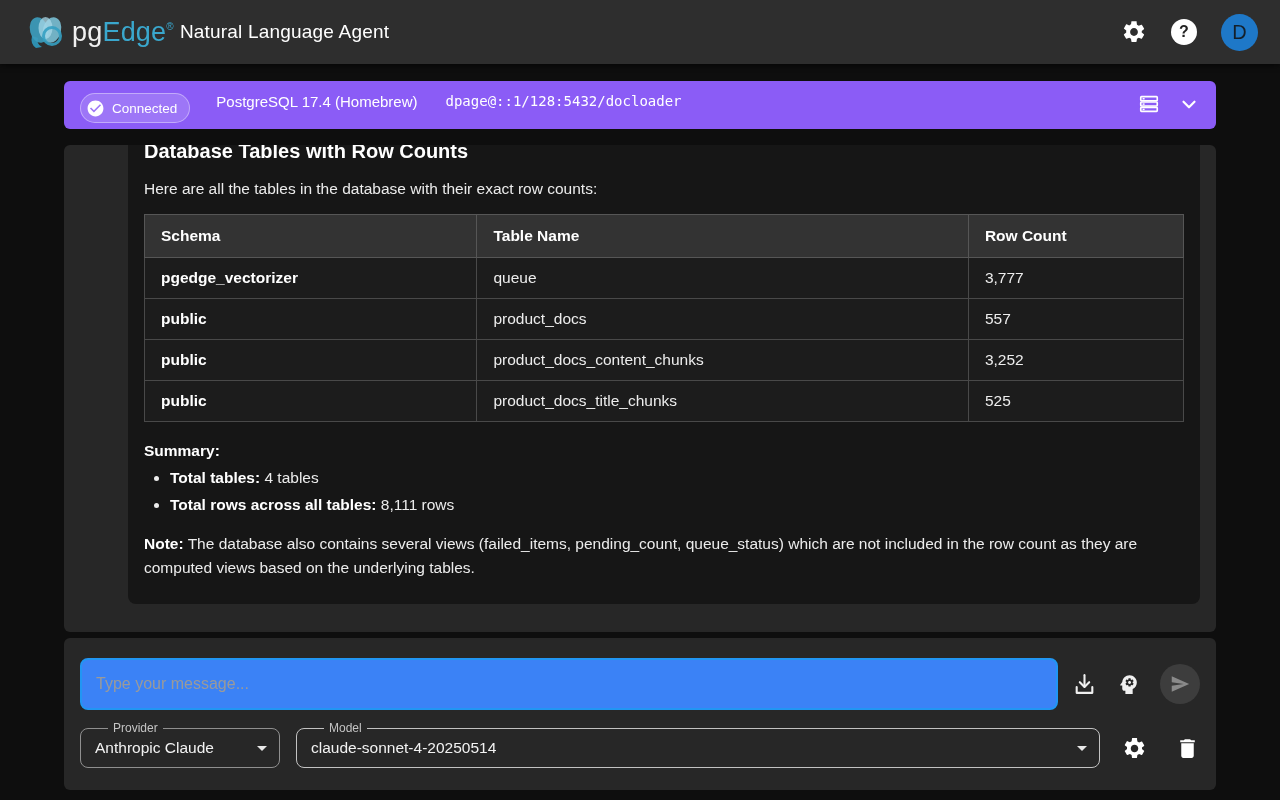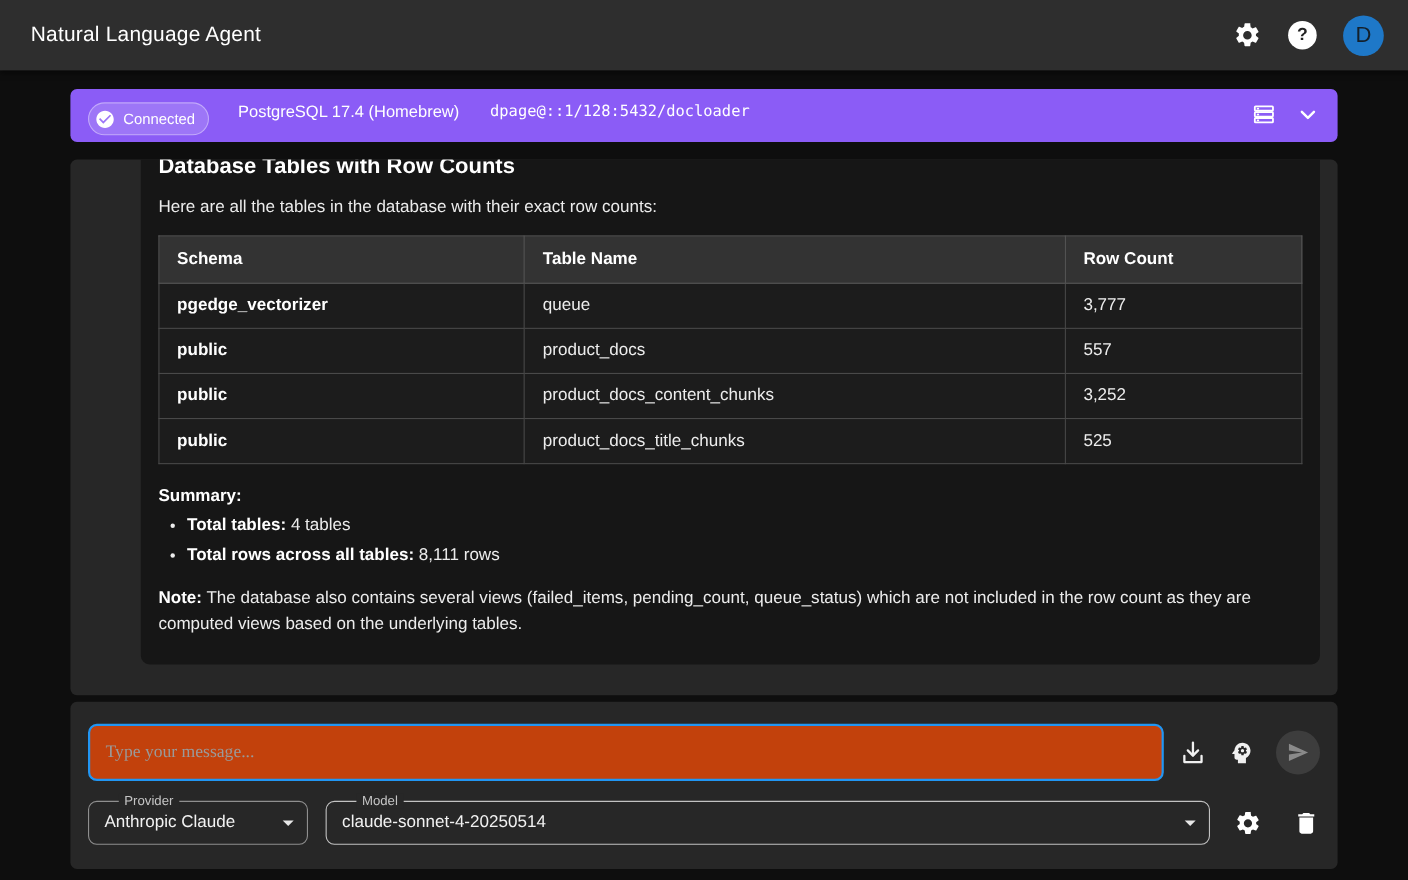--- a/index.html
+++ b/index.html
@@ -75,23 +75,23 @@
   ul.summary-list li { margin:9px 0; font-size:15.5px; color:#ececec; }
   .b { font-weight:700; color:#fff; }
   .msg-note { margin:0; font-size:15.5px; line-height:24px; color:#ececec; }
 
   
   .composer {
     margin:6px 64px 0; background:#272727; border-radius:6px; padding:20px 16px 22px;
   }
   .composer-row1 { display:flex; align-items:center; }
   .msg-input {
-    flex:1; height:52px; background:#c2410c; border:2px solid #2196f3; border-radius:8px;
+    flex:1; height:52px; background:#3b82f6; border:2px solid #2196f3; border-radius:8px;
     color:#e8e8e8; font-size:16px; padding:0 14px; outline:none;
-    font-family:Liberation Serif, serif;
+    font-family:Liberation Sans, sans-serif;
   }
   .msg-input::placeholder { color:#9a9a9a; }
   .composer-row1 .icon-btn { margin-left:0; }
   .r1-icons { display:flex; align-items:center; gap:19px; margin-left:14px; }
   .send-btn {
     width:40px; height:40px; border-radius:50%; background:#3d3d3d; border:none;
     display:flex; align-items:center; justify-content:center; cursor:default;
   }
 
   .composer-row2 { display:flex; align-items:center; margin-top:18px; }
@@ -109,20 +109,34 @@
     border-top:5px solid #e8e8e8; margin-left:auto;
   }
   .provider-field { width:200px; }
   .model-field { width:804px; margin-left:16px; border-color:#c2c2c2; }
   .r2-icons { display:flex; align-items:center; gap:28px; margin-left:22px; }
 </style>
 </head>
 <body>
 
 <header class="app-header">
+  <div class="logo">
+    <svg class="logo-mark" viewBox="0 0 48 48">
+      <path d="M14 40 Q8 36 10 28 L16 30 Q14 36 20 39 Z" fill="#2e8fb0"></path>
+      <ellipse cx="17" cy="22" rx="9" ry="13" fill="#3d9dbd" opacity="0.92" transform="rotate(-14 17 22)"></ellipse>
+      <ellipse cx="30" cy="22" rx="9" ry="13" fill="#7ec8de" opacity="0.85" transform="rotate(14 30 22)"></ellipse>
+      <ellipse cx="23.5" cy="20" rx="7" ry="11" fill="#a8d8e8" opacity="0.75"></ellipse>
+      <circle cx="30" cy="28" r="8.5" fill="none" stroke="#35a0c2" stroke-width="3" opacity="0.9"></circle>
+    </svg>
+    <span class="logo-text">
+      <span class="logo-pg">pg</span>
+        <span class="logo-edge">Edge</span>
+        <span class="logo-reg">®</span>
+    </span>
+  </div>
   <div class="app-title">Natural Language Agent</div>
   <div class="header-actions">
     <button class="icon-btn">
       <span style="display:flex;">
         <svg width="26" height="26" viewBox="0 0 24 24" fill="#ffffff">
           <path d="M19.14 12.94c.04-.3.06-.61.06-.94s-.02-.64-.07-.94l2.03-1.58c.18-.14.23-.41.12-.61l-1.92-3.32c-.12-.22-.37-.29-.59-.22l-2.39.96c-.5-.38-1.03-.7-1.62-.94l-.36-2.54A.484.484 0 0 0 13.92 2h-3.84c-.24 0-.43.17-.47.41l-.36 2.54c-.59.24-1.13.57-1.62.94l-2.39-.96c-.22-.08-.47 0-.59.22L2.73 8.48c-.12.21-.08.47.12.61l2.03 1.58c-.05.3-.09.63-.09.94s.02.64.07.94l-2.03 1.58c-.18.14-.23.41-.12.61l1.92 3.32c.12.22.37.29.59.22l2.39-.96c.5.38 1.03.7 1.62.94l.36 2.54c.05.24.24.41.48.41h3.84c.24 0 .44-.17.47-.41l.36-2.54c.59-.24 1.13-.56 1.62-.94l2.39.96c.22.08.47 0 .59-.22l1.92-3.32c.12-.22.07-.47-.12-.61l-2.01-1.58zM12 15.6c-1.98 0-3.6-1.62-3.6-3.6s1.62-3.6 3.6-3.6 3.6 1.62 3.6 3.6-1.62 3.6-3.6 3.6z"></path>
         </svg>
       </span>
     </button>
     <button class="icon-btn">

